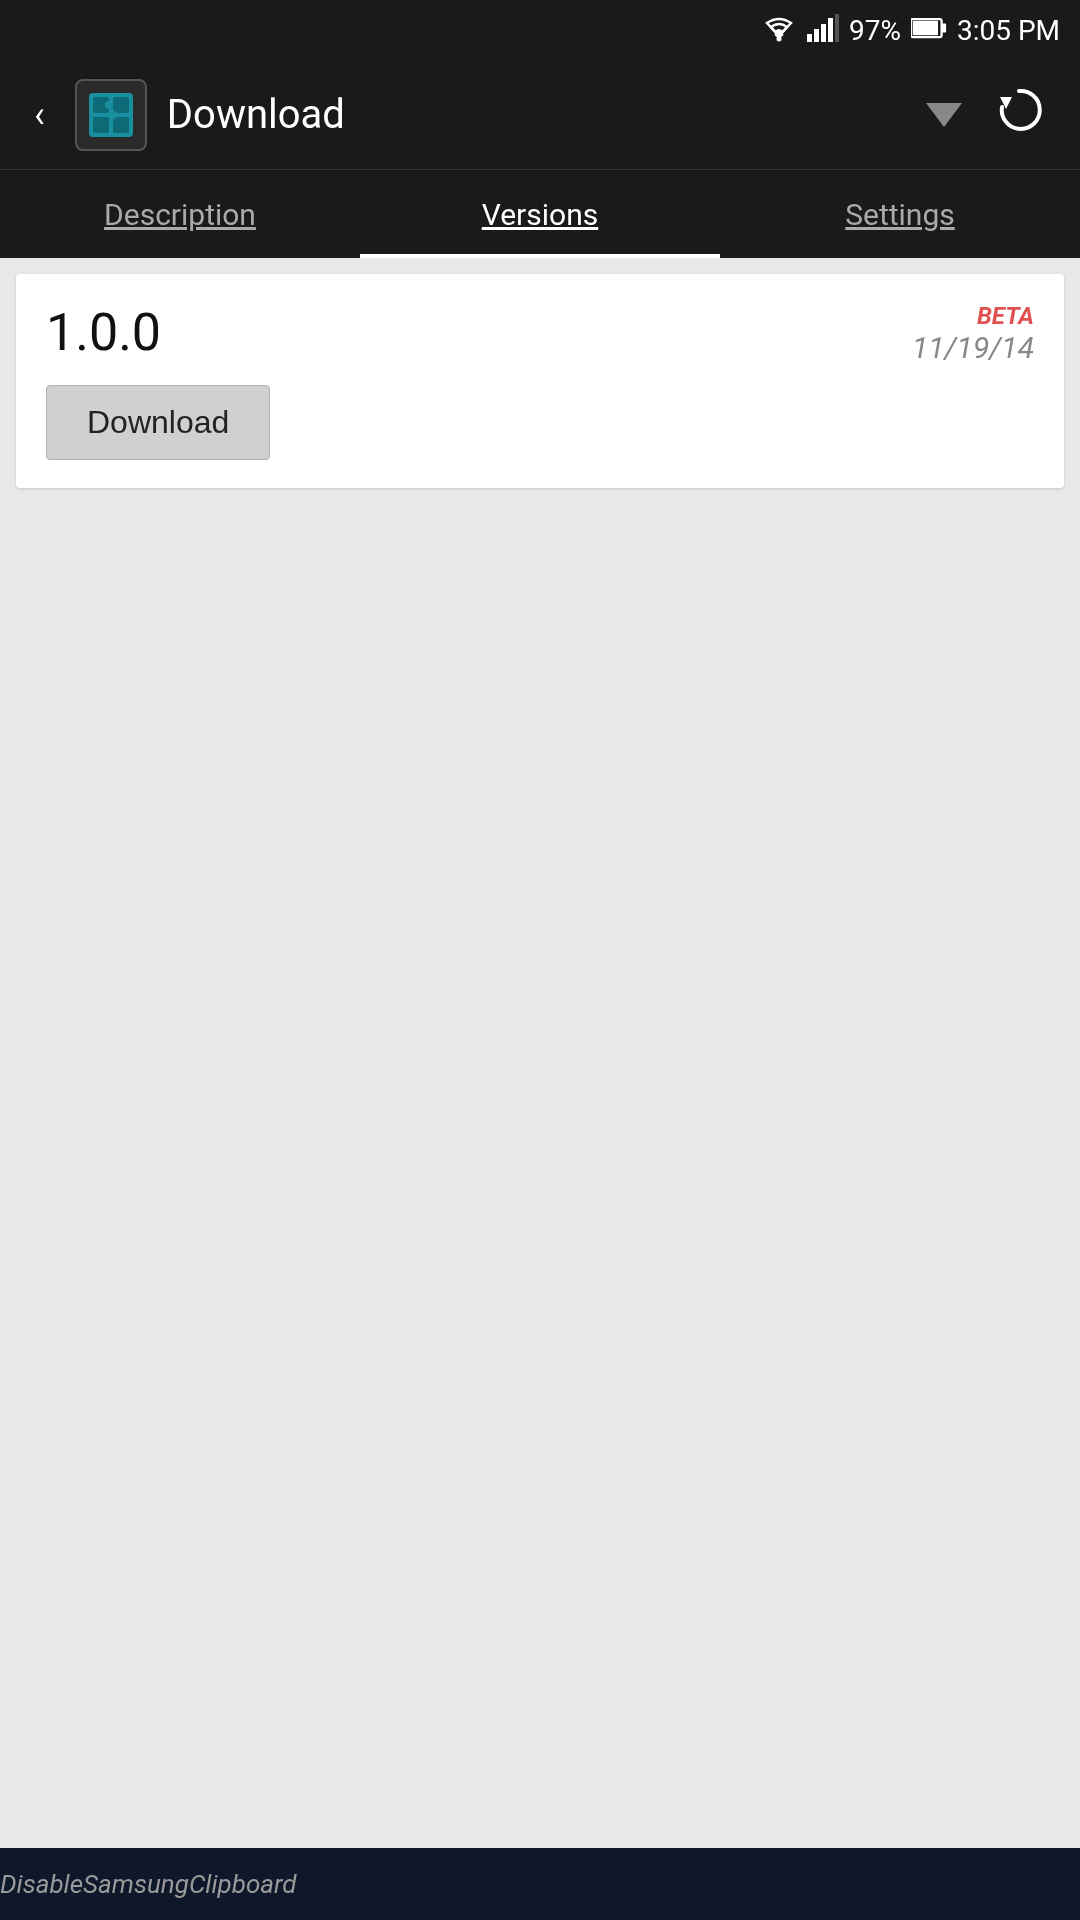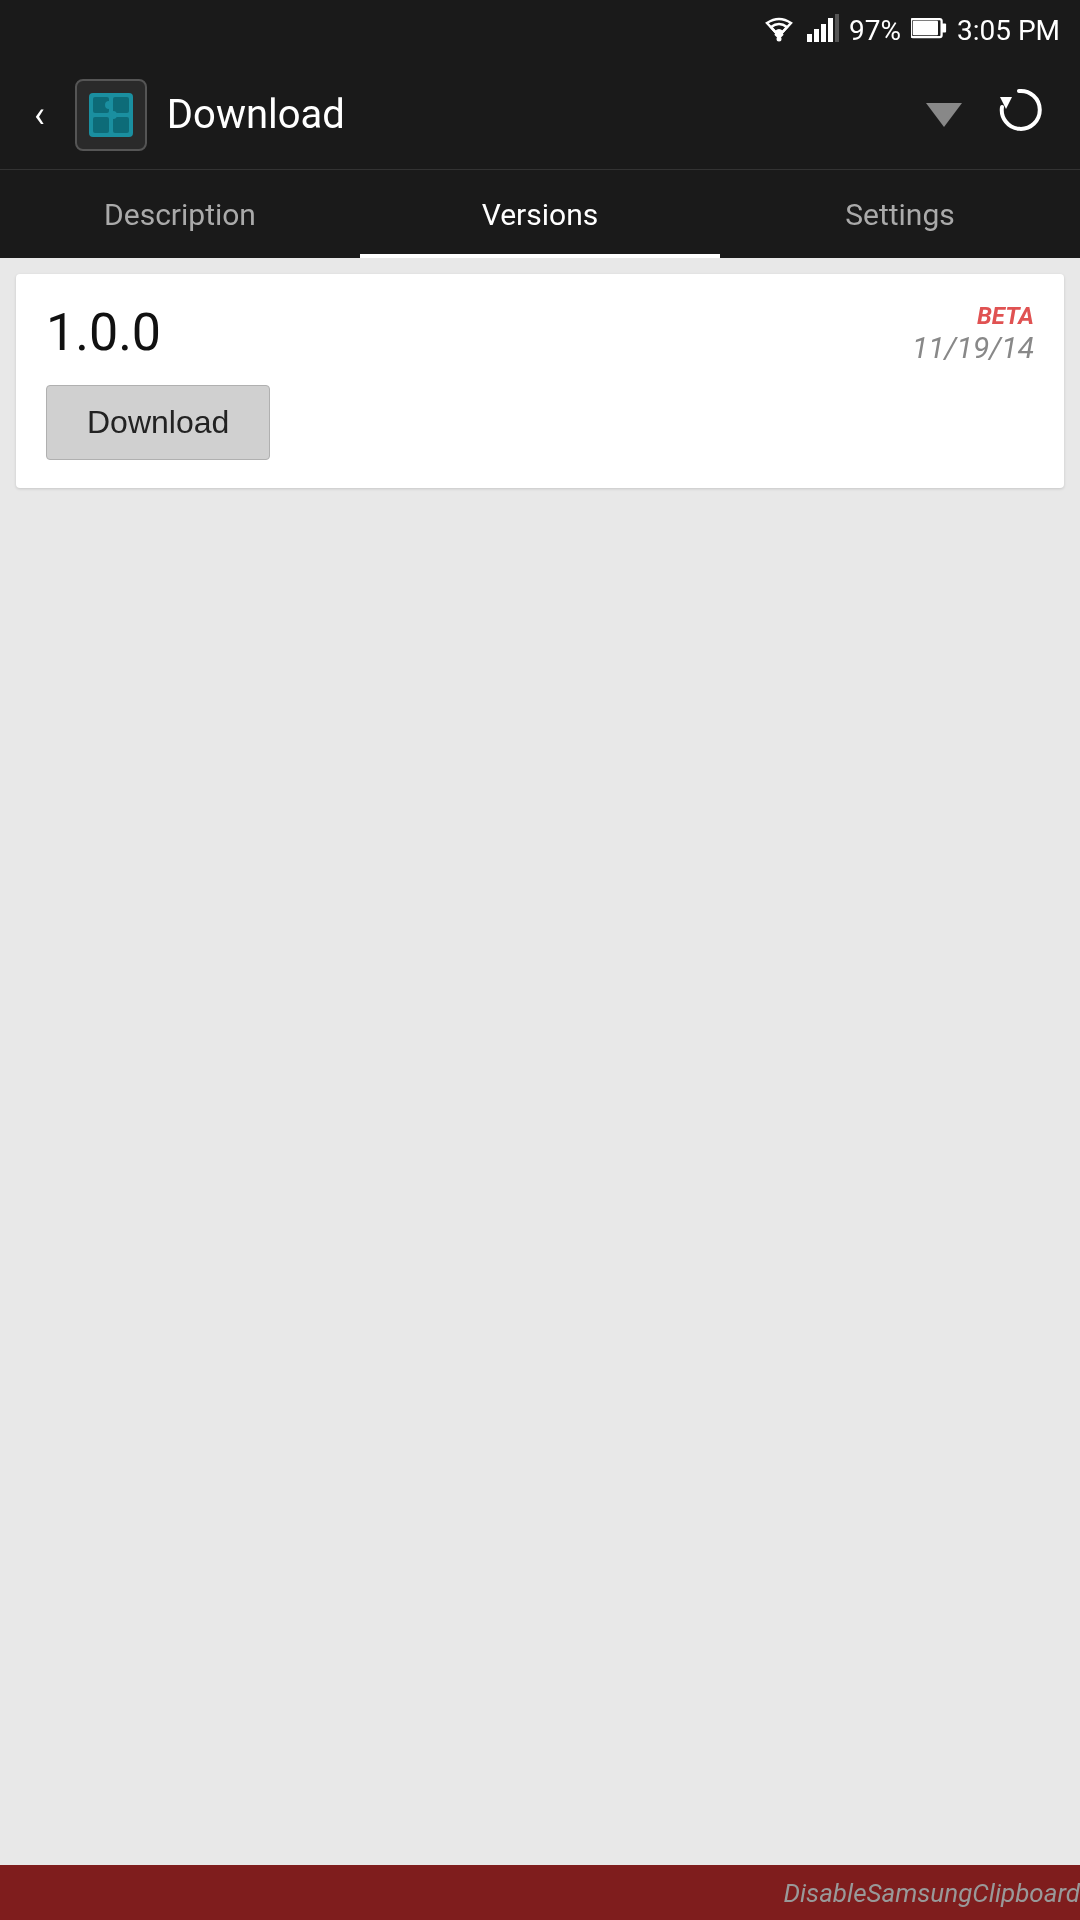--- a/index.html
+++ b/index.html
@@ -104,20 +104,21 @@
       flex: 1;
       display: flex;
       align-items: center;
       justify-content: center;
       color: #aaa;
       font-size: 30px;
       font-weight: 400;
       cursor: pointer;
       position: relative;
       text-transform: none;
+      text-decoration: underline;
     }
 
     .tab.active {
       color: white;
     }
 
     .tab.active::after {
       content: '';
       position: absolute;
       bottom: 0;
@@ -189,25 +190,25 @@
       cursor: pointer;
       font-weight: 400;
       align-self: flex-start;
     }
 
     
     .bottom-bar {
       position: fixed;
       bottom: 0;
       width: 1080px;
-      height: 55px;
-      background: #7f1d1d;
-      display: flex;
-      align-items: center;
-      justify-content: flex-end;
+      height: 72px;
+      background: #0f172a;
+      display: flex;
+      align-items: center;
+      justify-content: flex-start;
     }
 
     .bottom-app-name {
       color: #999;
       font-size: 26px;
       font-style: italic;
     }
 
     
     svg {

